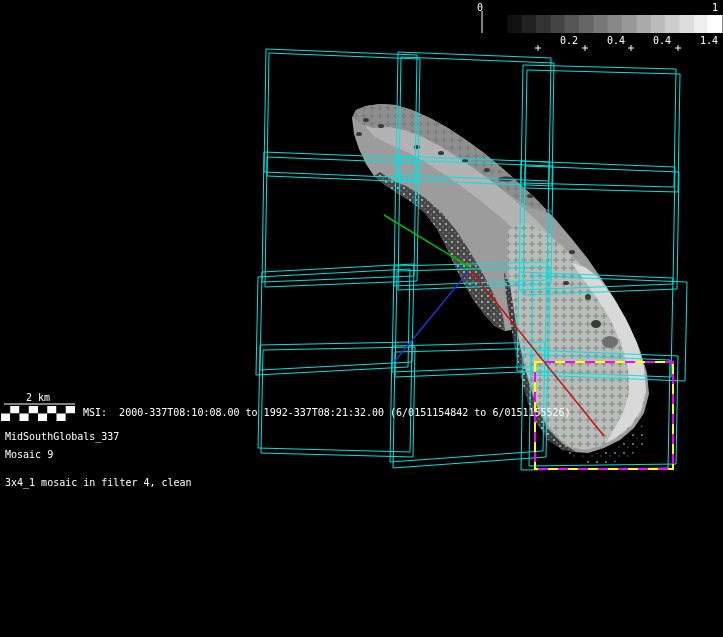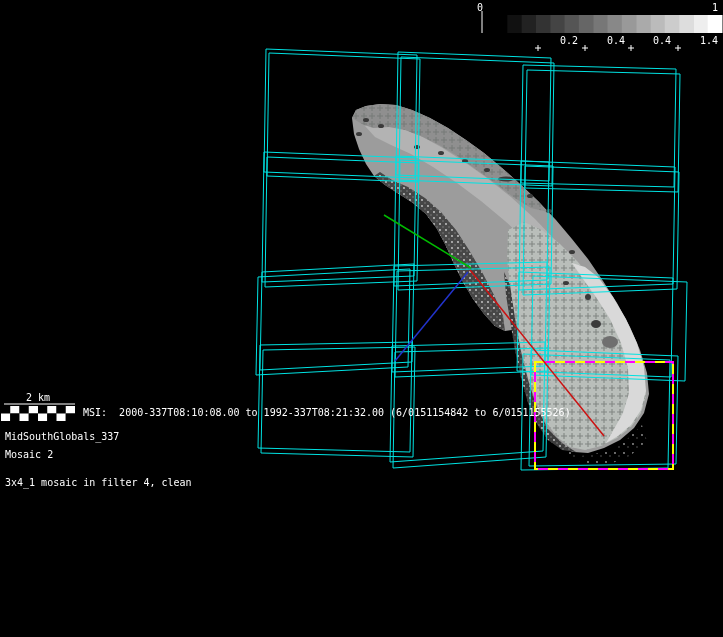--- a/index.html
+++ b/index.html
@@ -139,14 +139,14 @@
 <div class="txt" style="left:712px;top:2px">1</div>
 <div class="txt cb-tick" style="left:538px;top:35px">0.2</div>
 <div class="txt cb-tick" style="left:585px;top:35px">0.4</div>
 <div class="txt cb-tick" style="left:631px;top:35px">0.4</div>
 <div class="txt cb-tick" style="left:678px;top:35px">1.4</div>
 
 <div class="txt" style="left:26px;top:392px">2 km</div>
 
 <div class="txt" style="left:83px;top:407px">MSI:  2000-337T08:10:08.00 to 1992-337T08:21:32.00 (6/0151154842 to 6/0151155526)</div>
 <div class="txt" style="left:5px;top:431px">MidSouthGlobals_337</div>
-<div class="txt" style="left:5px;top:449px">Mosaic 2</div>
+<div class="txt" style="left:5px;top:449px">Mosaic 9</div>
 <div class="txt" style="left:5px;top:477px">3x4_1 mosaic in filter 4, clean</div>
 
 </body></html>

